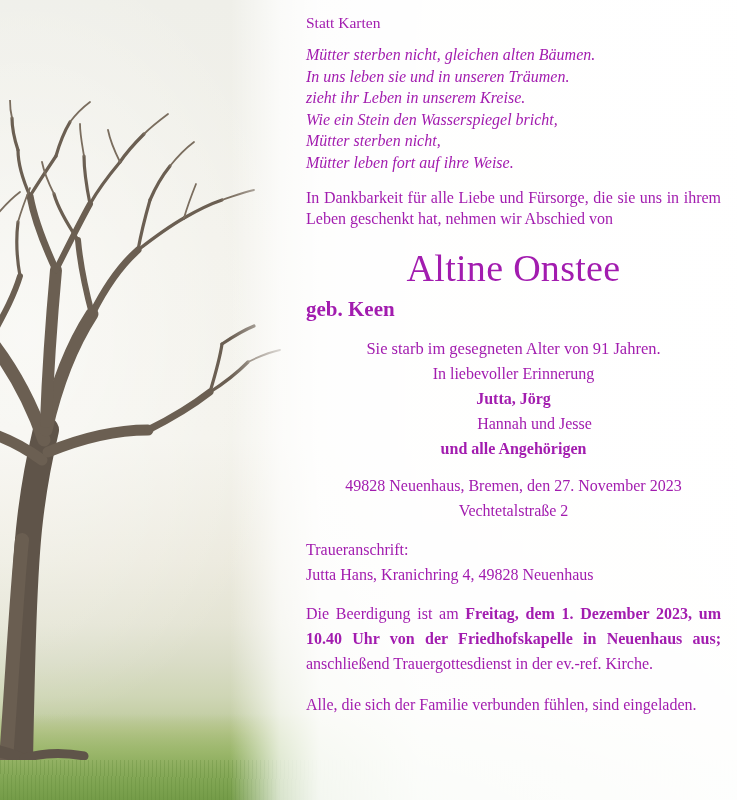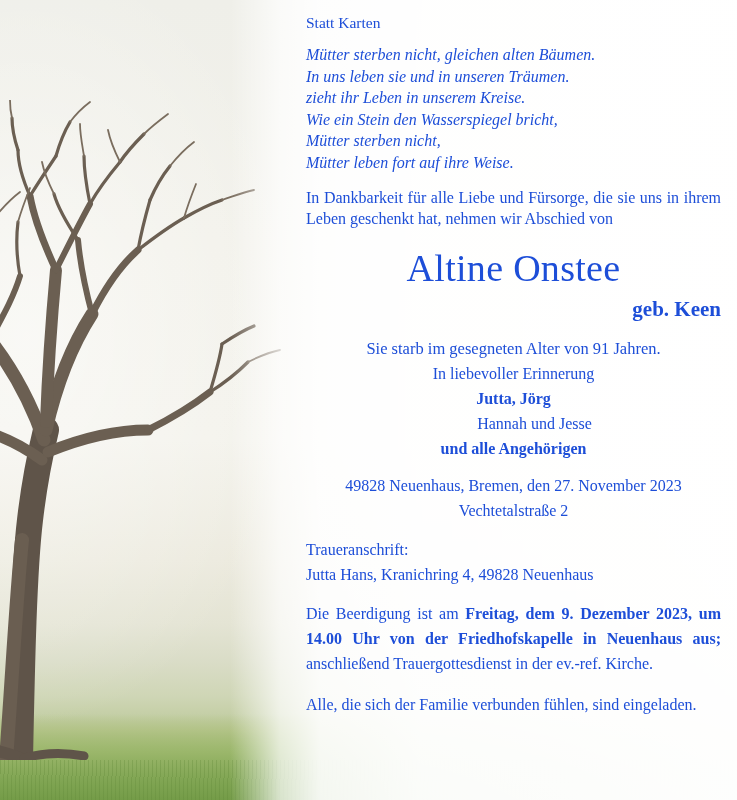--- a/index.html
+++ b/index.html
@@ -86,21 +86,21 @@
     height: 660px;
   }
   .tree svg { display: block; width: 100%; height: 100%; }
 
   
   .content {
     position: absolute;
     left: 306px;
     top: 13px;
     width: 415px;
-    color: #1d4ed8;
+    color: #a21caf;
   }
   .line { margin: 0; }
   .statt {
     font-size: 15.5px;
     line-height: 20px;
     margin-bottom: 11px;
   }
   .poem {
     font-style: italic;
     font-size: 16px;
@@ -114,21 +114,21 @@
     margin-bottom: 16px;
   }
   .name {
     text-align: center;
     font-size: 38px;
     line-height: 46px;
     letter-spacing: 0.3px;
     margin: 12px 0 4px;
   }
   .maiden {
-    text-align: right;
+    text-align: left;
     font-size: 21px;
     font-weight: bold;
     line-height: 28px;
     margin-bottom: 14px;
   }
   .age {
     text-align: center;
     font-size: 16.5px;
     line-height: 24px;
     margin-bottom: 0;
@@ -274,18 +274,18 @@
     <div class="addr">
       <div class="line">49828 Neuenhaus, Bremen, den 27. November 2023</div>
       <div class="line">Vechtetalstraße 2</div>
     </div>
 
     <div class="trauer">
       <div class="line">Traueranschrift:</div>
       <div class="line">Jutta Hans, Kranichring 4, 49828 Neuenhaus</div>
     </div>
 
-    <div class="funeral"><span>Die Beerdigung ist am </span><b>Freitag, dem 9. Dezember 2023, um 14.00 Uhr von der Friedhofskapelle in Neuenhaus aus;</b><span> anschließend Trauergottesdienst in der ev.-ref. Kirche.</span></div>
+    <div class="funeral"><span>Die Beerdigung ist am </span><b>Freitag, dem 1. Dezember 2023, um 10.40 Uhr von der Friedhofskapelle in Neuenhaus aus;</b><span> anschließend Trauergottesdienst in der ev.-ref. Kirche.</span></div>
 
     <div class="invite">Alle, die sich der Familie verbunden fühlen, sind eingeladen.</div>
 
   </div>
 </div>
 
 </body></html>

